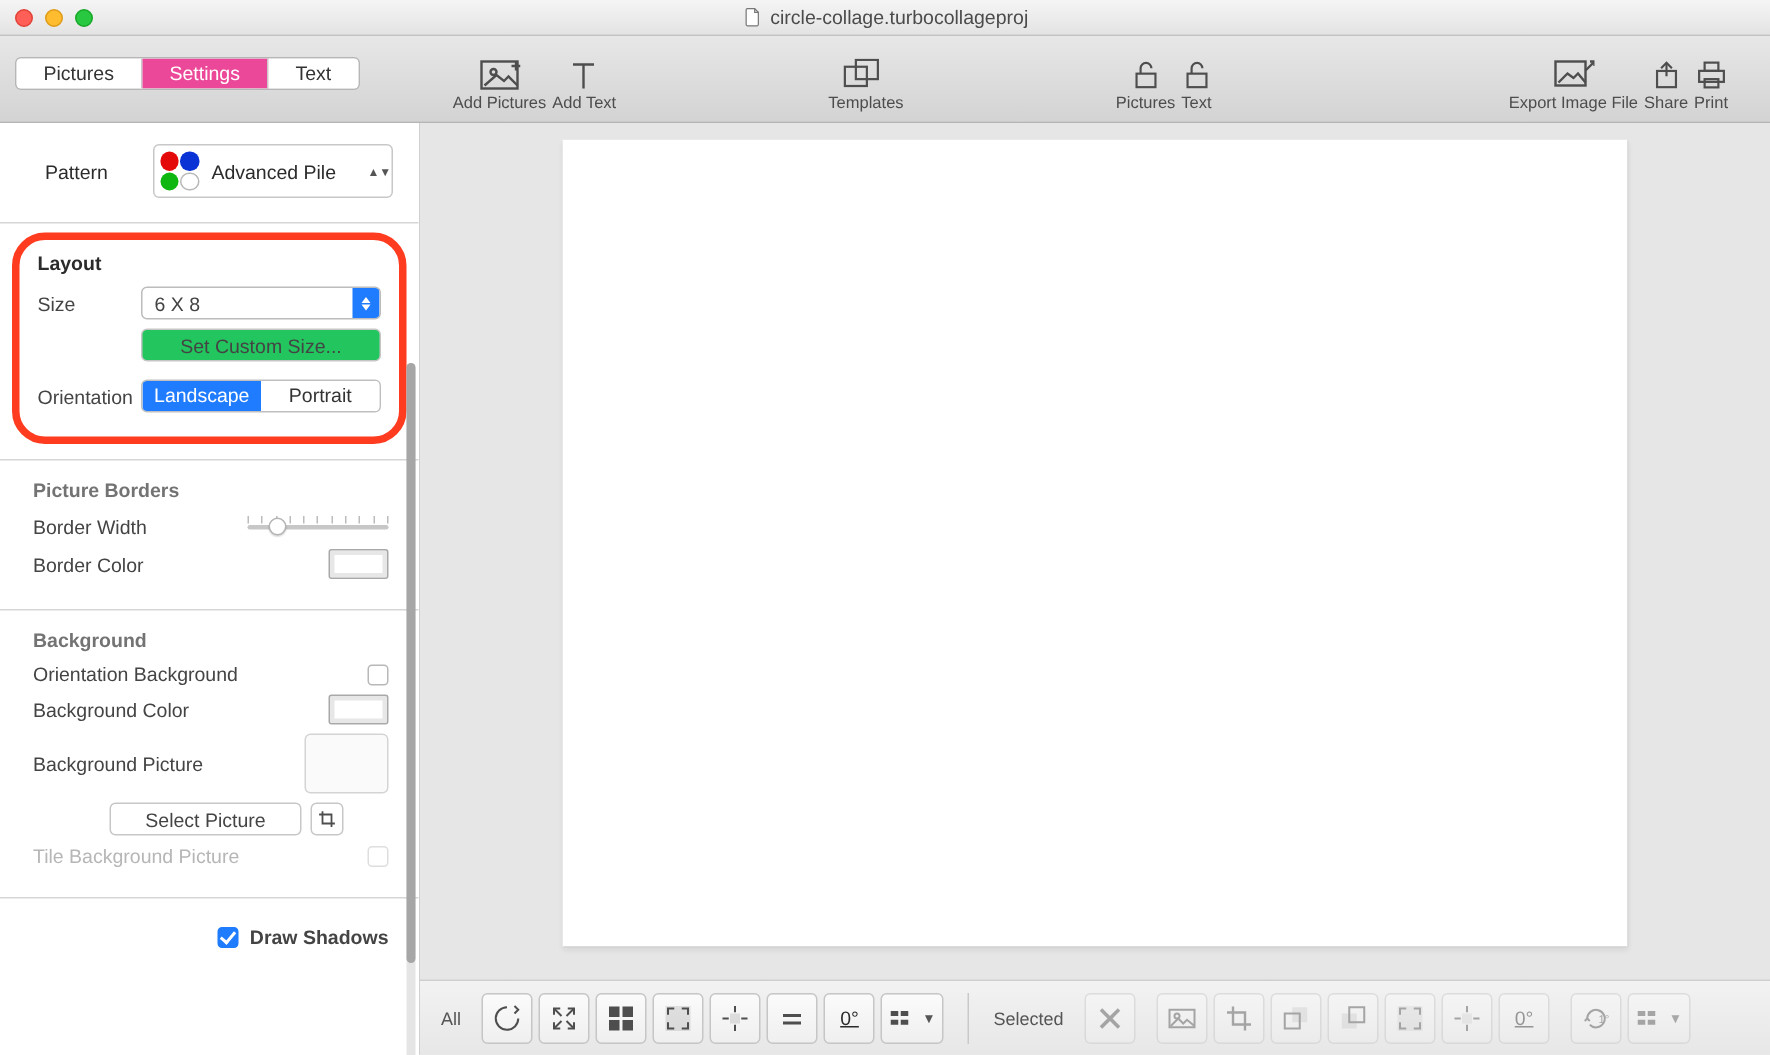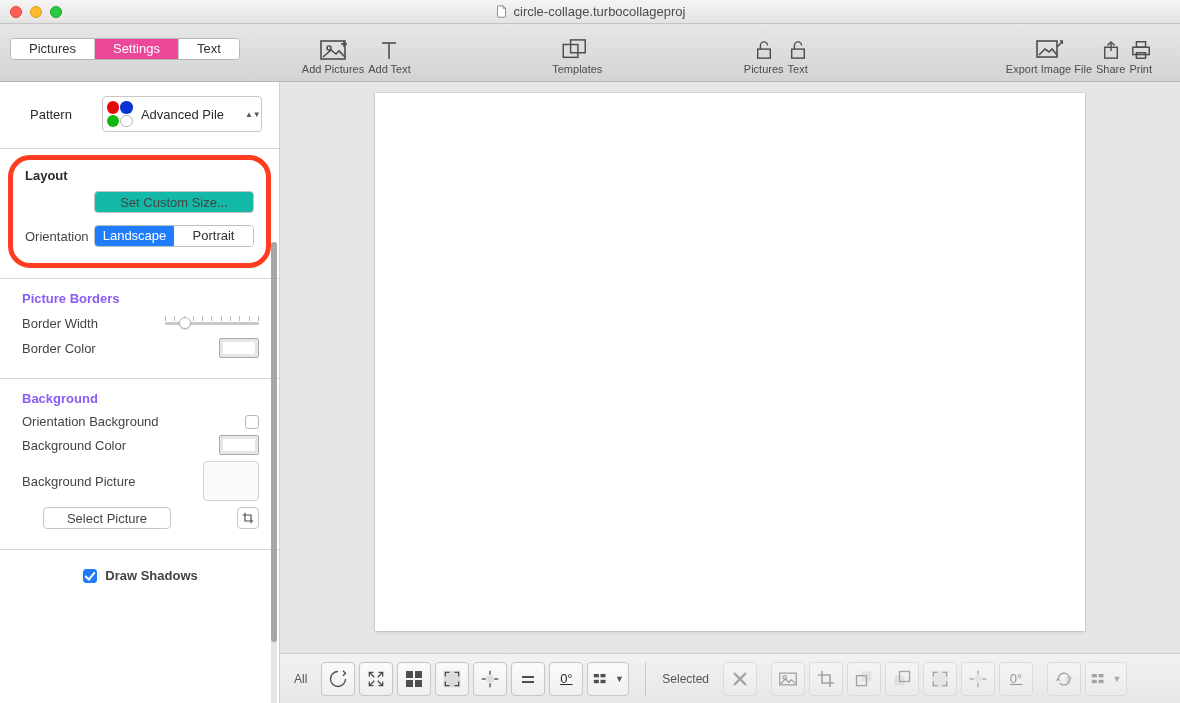--- a/index.html
+++ b/index.html
@@ -84,36 +84,36 @@
   }
   .quad{width:26px;height:26px;display:grid;grid-template:1fr 1fr/1fr 1fr;gap:1px;}
   .quad span{border-radius:50%;}
   .q1{background:#e50a0a;} .q2{background:#0a33d6;}
   .q3{background:#0fb710;} .q4{background:#fff;border:1px solid #b8b8b8;}
   .updown{width:10px;display:flex;flex-direction:column;font-size:8px;color:#555;line-height:5px;}
 
   .divider{height:1px;background:#d6d6d6;margin:0 0;}
 
   .section{padding:12px 20px 14px 22px;}
-  .section .hd{font-weight:600;font-size:13px;margin-bottom:8px;color:#8b5cf6;}
+  .section .hd{font-weight:600;font-size:13px;margin-bottom:8px;color:#737373;}
   .row{display:flex;align-items:center;justify-content:space-between;margin:6px 0;font-size:13px;color:#444;}
   .selbox{
     width:160px;height:22px;border:0.5px solid #bcbcbc;border-radius:4px;background:#fff;
     display:flex;align-items:center;justify-content:space-between;font-size:13px;
     padding:0 0 0 8px;overflow:hidden;
   }
   .selbox .cap{
     width:18px;height:100%;background:#1f7cff;display:flex;flex-direction:column;
     align-items:center;justify-content:center;gap:1px;
   }
   .selbox .cap span{width:0;height:0;border-left:3px solid transparent;border-right:3px solid transparent;}
   .selbox .cap .u{border-bottom:4px solid #fff;}
   .selbox .cap .d{border-top:4px solid #fff;}
   .normbtn{
-    width:160px;height:22px;border:0.5px solid #c5c5c5;border-radius:4px;background:#14b8a6;
+    width:160px;height:22px;border:0.5px solid #c5c5c5;border-radius:4px;background:#22c55e;
     display:flex;align-items:center;justify-content:center;font-size:13px;
   }
   .seg2{display:flex;border:0.5px solid #bfbfbf;border-radius:4px;overflow:hidden;width:160px;height:22px;}
   .seg2 div{flex:1;text-align:center;line-height:20px;font-size:13px;}
   .seg2 .on{background:#1f7cff;color:#fff;}
   .seg2 .off{background:#fff;color:#333;}
   .swatch{width:40px;height:20px;border:1px solid #a9a9a9;border-radius:2px;background:#fff;box-shadow:inset 0 0 0 3px #e7e7e7;}
   .imgbox{width:56px;height:40px;border:1px solid #d4d4d4;border-radius:4px;background:#fafafa;}
   .smallbtn{height:22px;min-width:128px;border:1px solid #c7c7c7;border-radius:4px;background:#fff;font-size:13px;display:flex;align-items:center;justify-content:center;}
   .sq22{width:22px;height:22px;border:1px solid #c7c7c7;border-radius:4px;background:#fff;display:flex;align-items:center;justify-content:center;}
@@ -276,20 +276,30 @@
         </div>
         <div class="updown">▲▼</div>
       </div>
     </div>
 
     <div class="divider"></div>
 
     <div class="highlight">
       <div class="hd" style="font-weight:600;margin:4px 0 8px 0;">Layout</div>
       <div class="row">
+        <span>Size</span>
+        <div class="selbox">
+          <span>6 X 8</span>
+          <div class="cap">
+              <span class="u"></span>
+              <span class="d"></span>
+            </div>
+        </div>
+      </div>
+      <div class="row">
         <span></span>
         <div class="normbtn">Set Custom Size...</div>
       </div>
       <div class="row" style="margin-top:12px;">
         <span>Orientation</span>
         <div class="seg2">
           <div class="on">Landscape</div>
           <div class="off">Portrait</div>
         </div>
       </div>
@@ -334,34 +344,38 @@
         <div class="chk"></div>
       </div>
       <div class="row">
         <span>Background Color</span>
         <div class="swatch"></div>
       </div>
       <div class="row">
         <span>Background Picture</span>
         <div class="imgbox"></div>
       </div>
-      <div class="row" style="gap:6px;justify-content:space-between;padding-left:21px;">
+      <div class="row" style="gap:6px;justify-content:center;padding-left:21px;">
         <div class="smallbtn">Select Picture</div>
         <div class="sq22">
             <svg class="greysvg" width="12" height="12" viewBox="0 0 16 16">
               <path d="M4 1v11h11M1 4h11v11"></path>
             </svg>
           </div>
       </div>
+      <div class="row">
+        <span class="disabled-txt">Tile Background Picture</span>
+        <div class="chk" style="opacity:.45;"></div>
+      </div>
     </div>
 
     <div class="divider"></div>
 
     <div class="section" style="padding-bottom:40px;">
-      <div class="row" style="justify-content:center;gap:8px;">
+      <div class="row" style="justify-content:flex-end;gap:8px;">
         <div class="chk on"></div>
         <span style="font-weight:600;">Draw Shadows</span>
       </div>
     </div>
 
     <div class="scroll-ind"></div>
   </div>
 
   <div class="right">
     <div class="canvaswrap">

